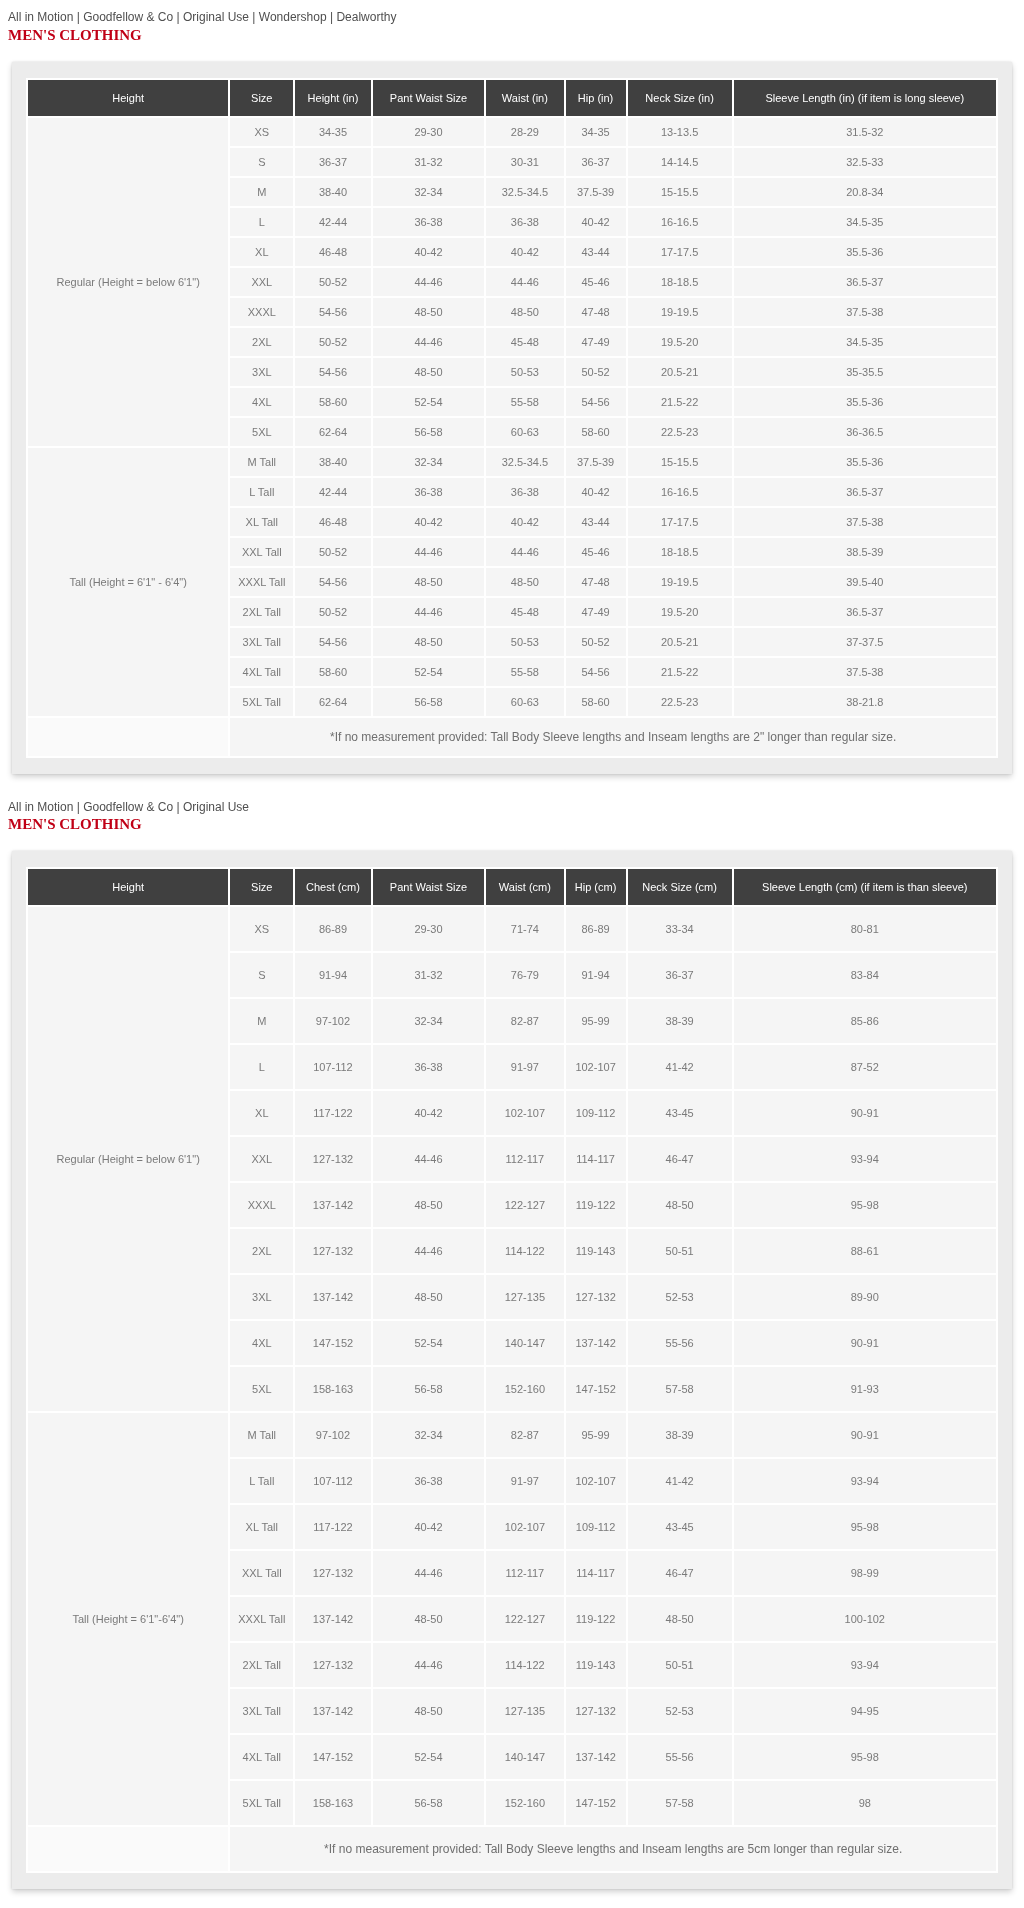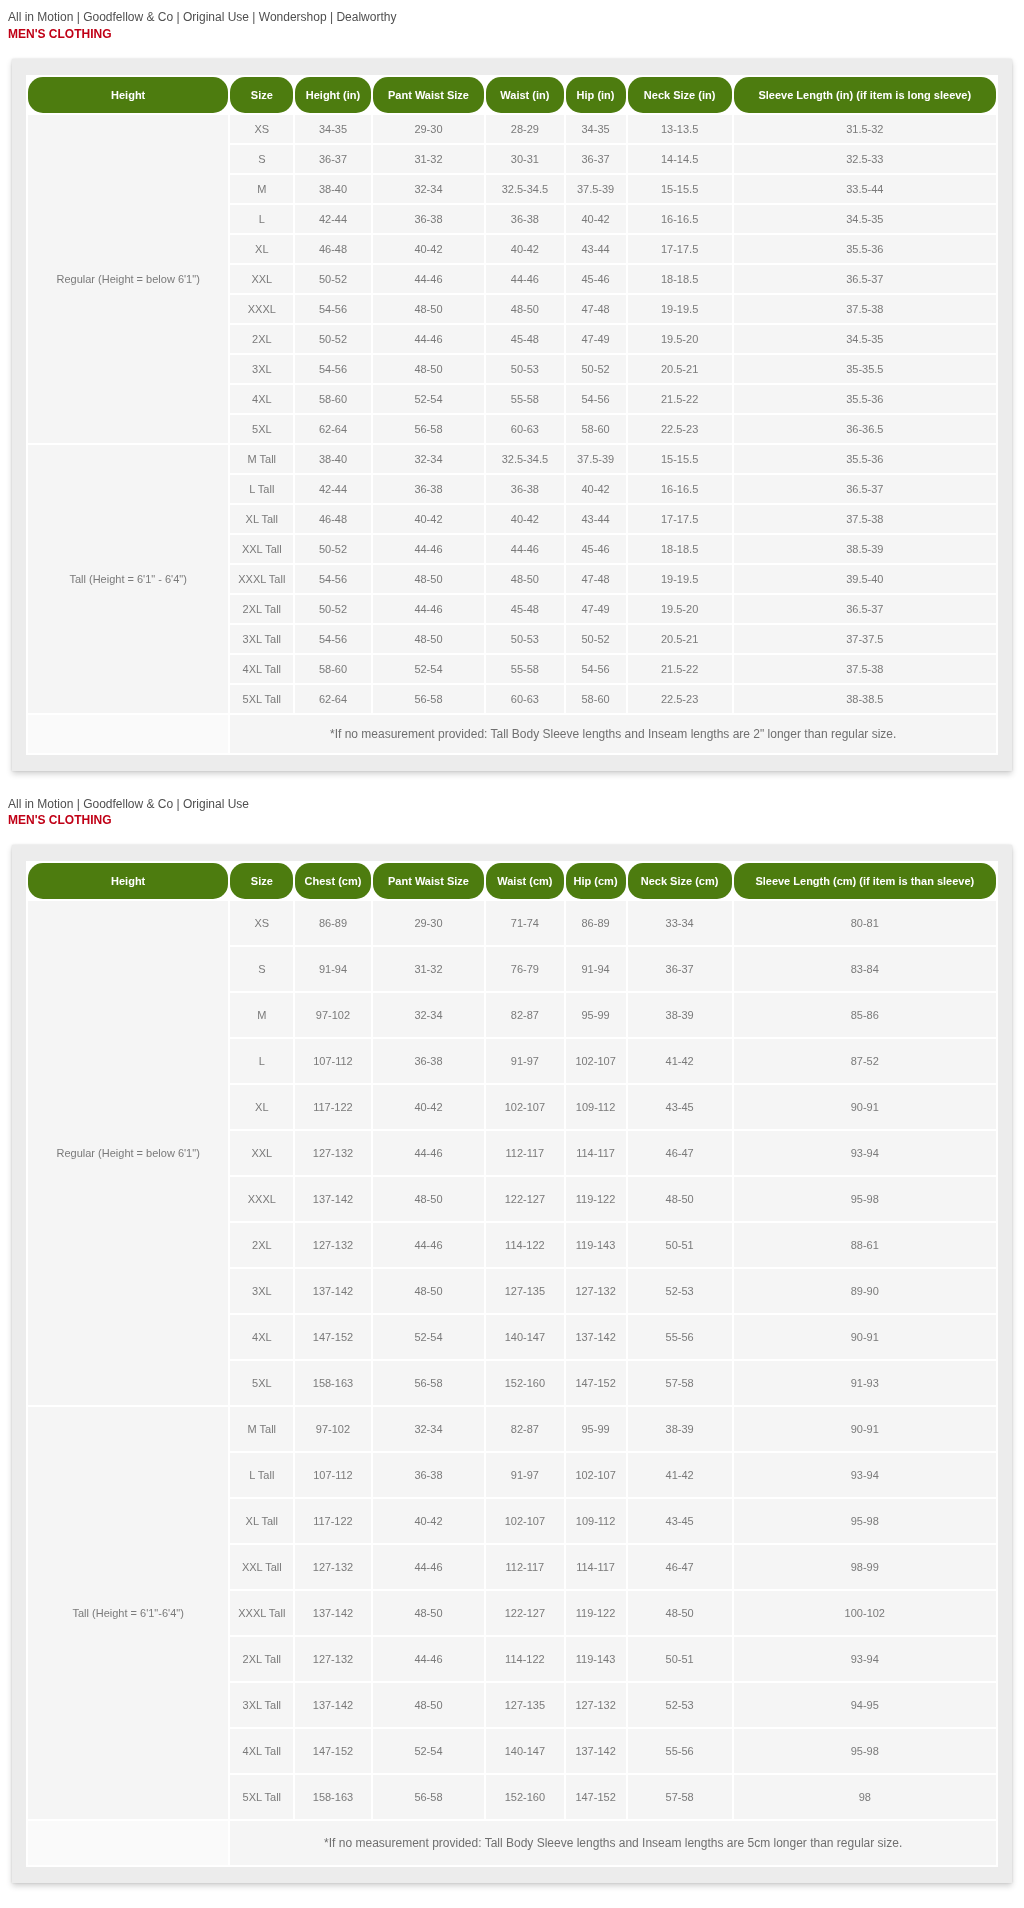--- a/index.html
+++ b/index.html
@@ -14,49 +14,49 @@
     padding: 8px 0 10px 8px;
   }
   .chart-section { }
   .brands {
     font-size: 12px;
     color: #4f4f4f;
     line-height: 1.3;
     padding-top: 2px;
   }
   .category {
-    font-size: 12px;
+    font-size: 15px;
     font-weight: bold;
     color: #c00016;
     margin-top: 1px;
+    font-family: Liberation Serif, serif;
   }
   .table-wrap {
     background: #ececec;
     margin: 18px 12px 24px 4px;
     padding: 16px 14px;
     box-shadow: 0 3px 6px rgba(0,0,0,0.18), 0 0 2px rgba(0,0,0,0.12);
   }
   table.size-table {
     width: 100%;
     border-collapse: separate;
     border-spacing: 2px;
     background: #ffffff;
     table-layout: fixed;
   }
   table.size-table th {
-    background: #4d7c0f;
+    background: #404040;
     color: #ffffff;
     font-size: 11px;
-    font-weight: bold;
+    font-weight: normal;
     text-align: center;
     vertical-align: middle;
     height: 30px;
     padding: 3px 4px;
     overflow: hidden;
-    border-radius: 15px;
   }
   table.size-table td {
     background: #f5f5f5;
     color: #7a7a7a;
     font-size: 11px;
     text-align: center;
     vertical-align: middle;
     padding: 2px 4px;
     overflow: hidden;
   }
@@ -125,21 +125,21 @@
               <td>14-14.5</td>
               <td>32.5-33</td>
             </tr>
             <tr>
               <td>M</td>
               <td>38-40</td>
               <td>32-34</td>
               <td>32.5-34.5</td>
               <td>37.5-39</td>
               <td>15-15.5</td>
-              <td>33.5-44</td>
+              <td>20.8-34</td>
             </tr>
             <tr>
               <td>L</td>
               <td>42-44</td>
               <td>36-38</td>
               <td>36-38</td>
               <td>40-42</td>
               <td>16-16.5</td>
               <td>34.5-35</td>
             </tr>
@@ -279,21 +279,21 @@
               <td>21.5-22</td>
               <td>37.5-38</td>
             </tr>
             <tr>
               <td>5XL Tall</td>
               <td>62-64</td>
               <td>56-58</td>
               <td>60-63</td>
               <td>58-60</td>
               <td>22.5-23</td>
-              <td>38-38.5</td>
+              <td>38-21.8</td>
             </tr>
             <tr>
               <td class="blank"></td>
               <td class="footnote" colspan="7">*If no measurement provided: Tall Body Sleeve lengths and Inseam lengths are 2" longer than regular size.</td>
             </tr>
           </tbody>
         </table>
       </div>
     </section>
     <section class="chart-section">

